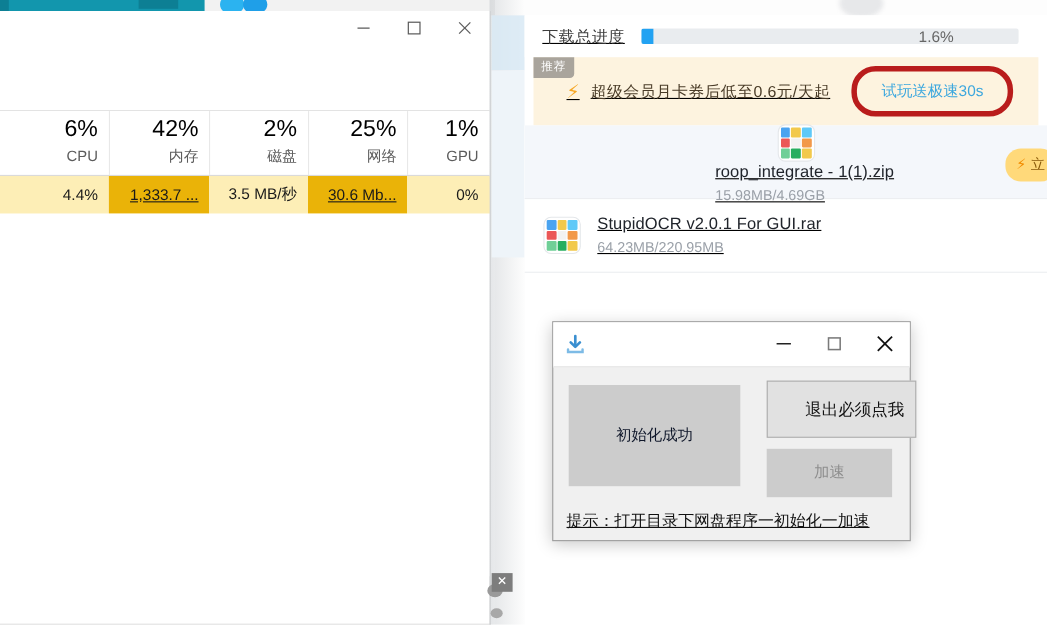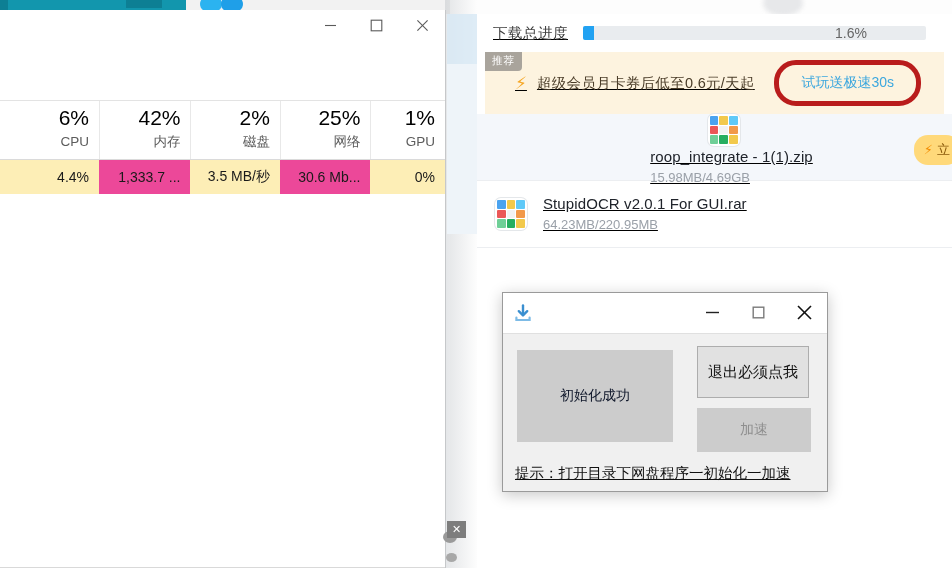--- a/index.html
+++ b/index.html
@@ -113,21 +113,21 @@
     display: flex; height: 34px;
     background: #fdf0c6;
   }
   .tm-cell {
     box-sizing: border-box;
     display: flex; align-items: center; justify-content: flex-end;
     padding-right: 10px;
     font-size: 14px; color: #1a1a1a;
     background: #fdf0c6;
   }
-  .tm-cell.hot { background: #ec4899; }
+  .tm-cell.hot { background: #eab308; text-decoration: underline; }
   .tm-cell.warm { background: #fdeeb6; }
   .tm-body { background: #fff; height: 330px; }
 
   
   .dl-pane {
     position: absolute; left: 477px; top: 14px;
     width: 475px; height: 554px;
     background: #ffffff;
     text-decoration: underline;
   }
@@ -239,21 +239,21 @@
     width: 156px; height: 92px;
     background: #cccccc;
     display: flex; align-items: center; justify-content: center;
     color: #0f172a; font-size: 14px;
   }
   .dlg-b1 {
     position: absolute; left: 194px; top: 12px;
     width: 110px; height: 50px;
     background: #e1e1e1; border: 1px solid #adadad;
     display: flex; align-items: center; justify-content: center;
-    font-size: 15px; color: #111;
+    font-size: 15px; color: #111; padding-left: 24px;
   }
   .dlg-b2 {
     position: absolute; left: 194px; top: 74px;
     width: 114px; height: 44px;
     background: #cccccc;
     display: flex; align-items: center; justify-content: center;
     font-size: 14px; color: #8e8e8e;
   }
   .dlg-hint {
     position: absolute; left: 12px; bottom: 8px;

